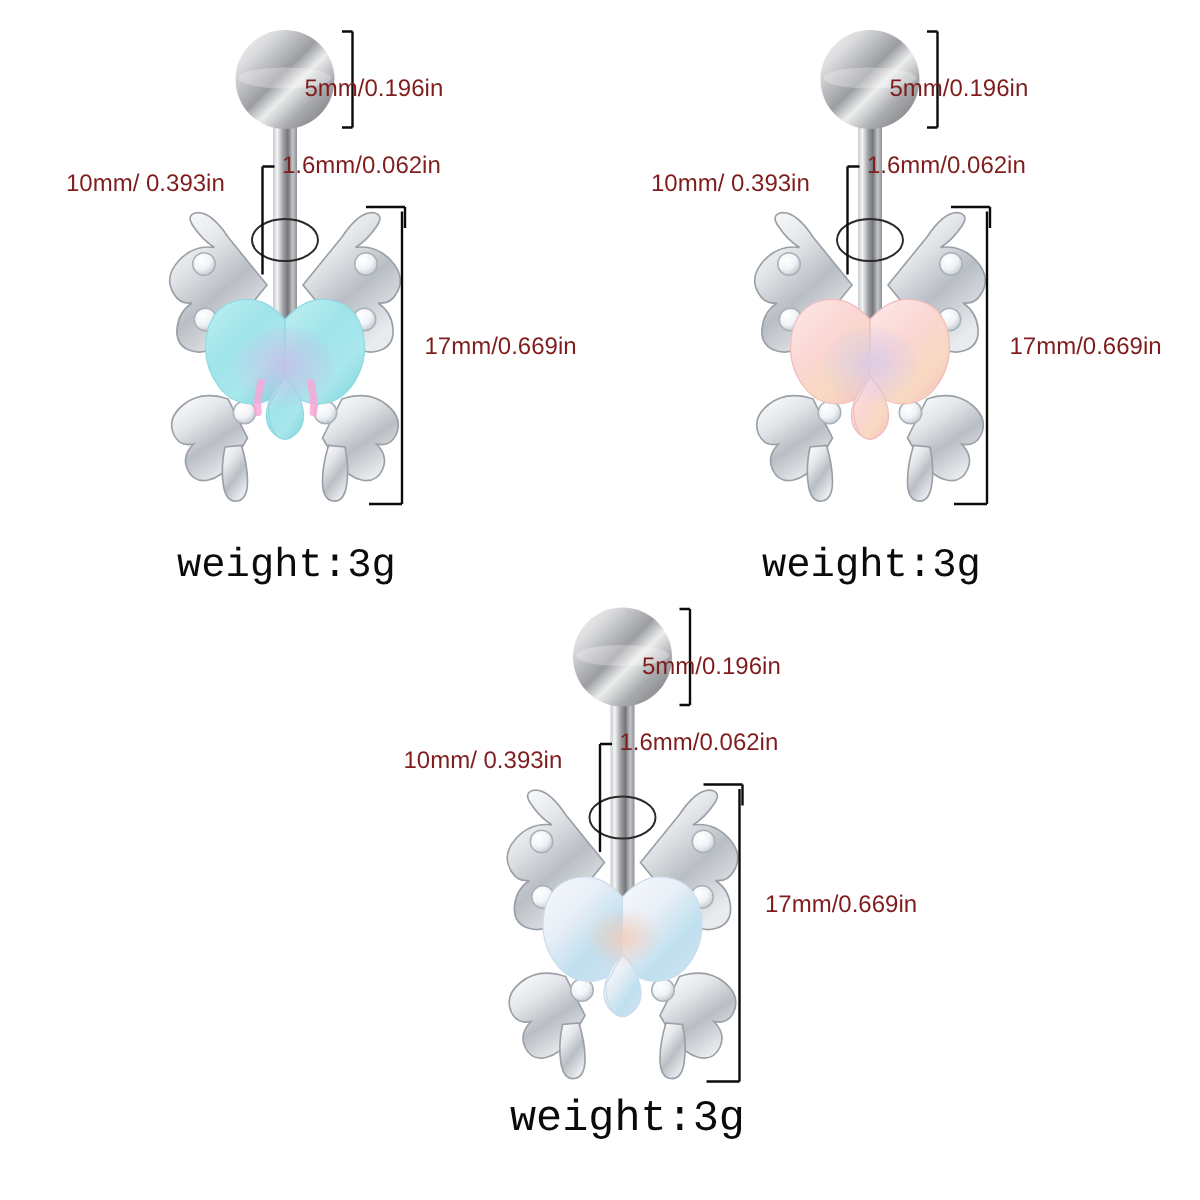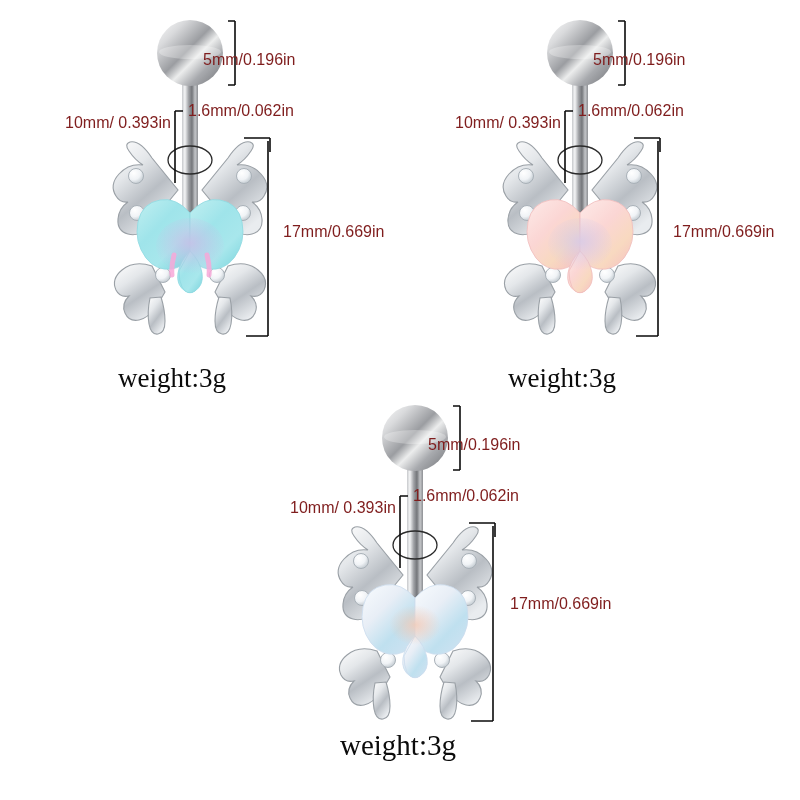--- a/index.html
+++ b/index.html
@@ -35,29 +35,29 @@
 
   .dim-label {
     position: absolute;
     font-family: "Liberation Sans", sans-serif;
     font-size: 16px;
     line-height: 1;
     color: #7f1d1d;
     white-space: nowrap;
   }
   .lbl-ball   { left: 163px; top: 44px; }
-  .lbl-length { left: 25px;   top: 107px; }
+  .lbl-length { left: 4px;   top: 107px; }
   .lbl-gauge  { left: 148px; top: 95px; }
   .lbl-height { left: 243px; top: 216px; }
 
   .weight {
     position: absolute;
     left: 78px;
     top: 357px;
-    font-family: Liberation Serif, serif;
+    font-family: Liberation Mono, monospace;
     font-size: 27px;
     line-height: 1;
     color: #0b0b0b;
     white-space: nowrap;
   }
   .item-3 .weight {
     left: 75px;
     top: 338px;
     font-size: 29px;
   }

